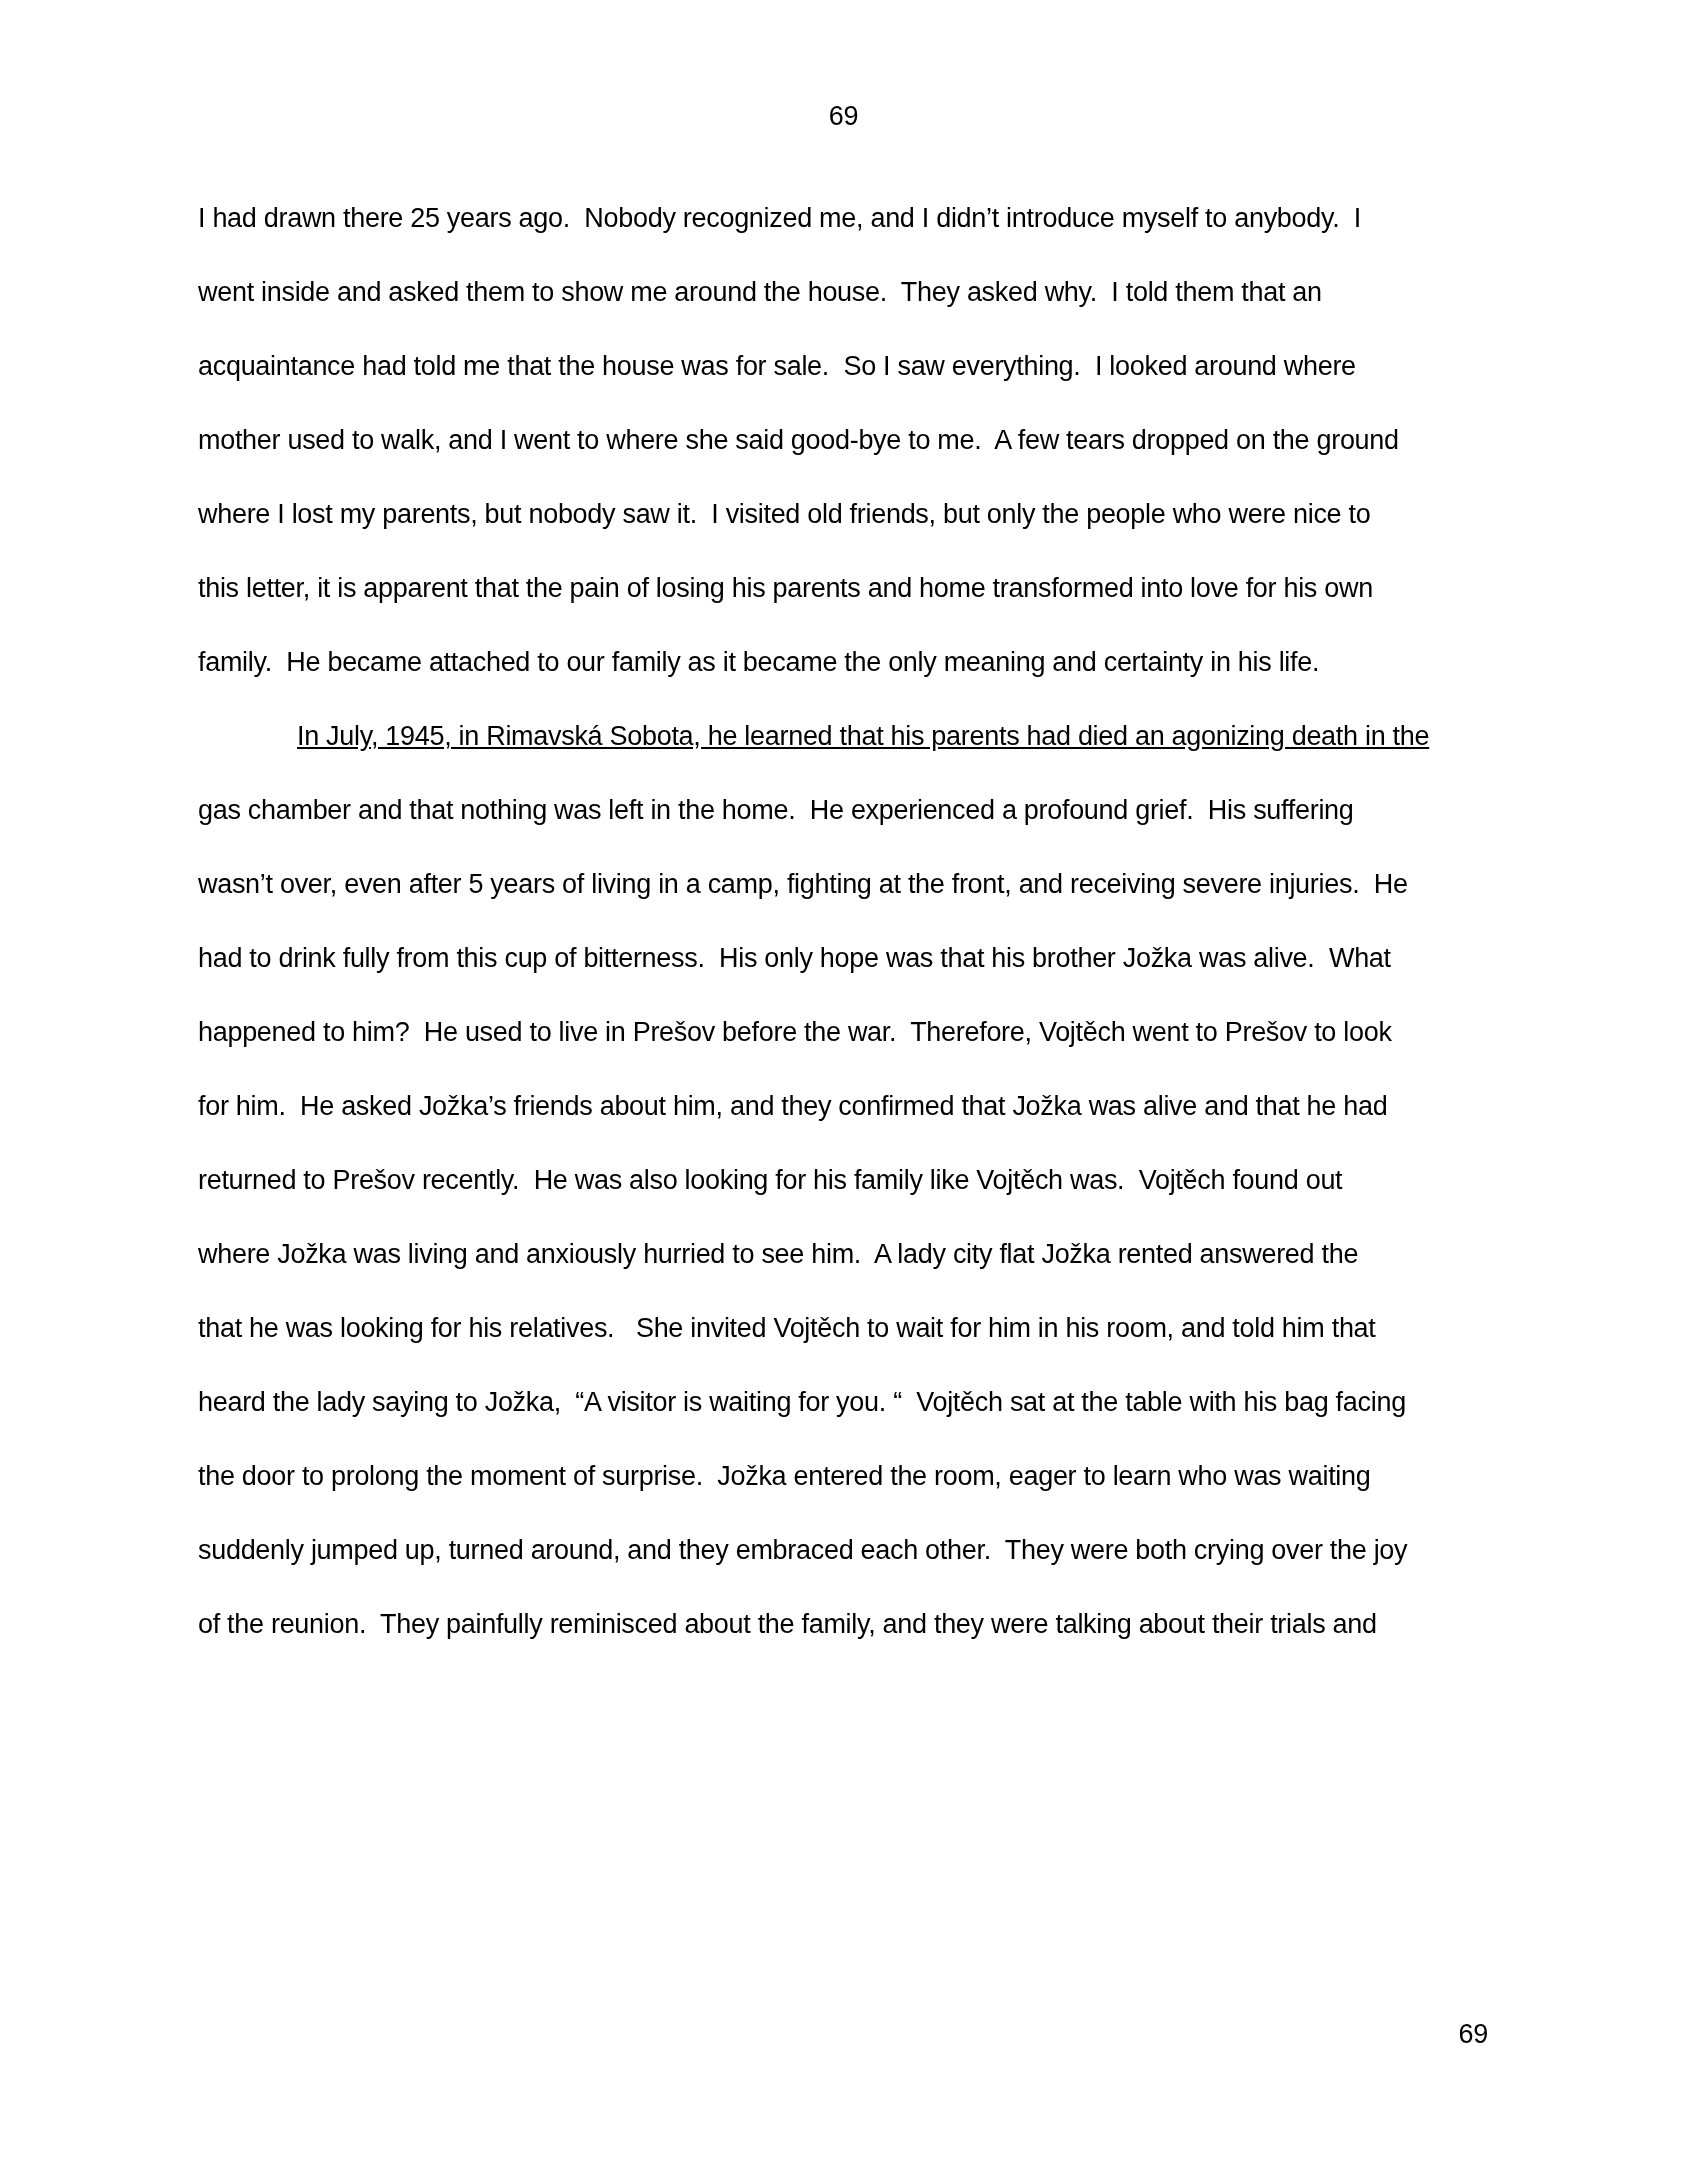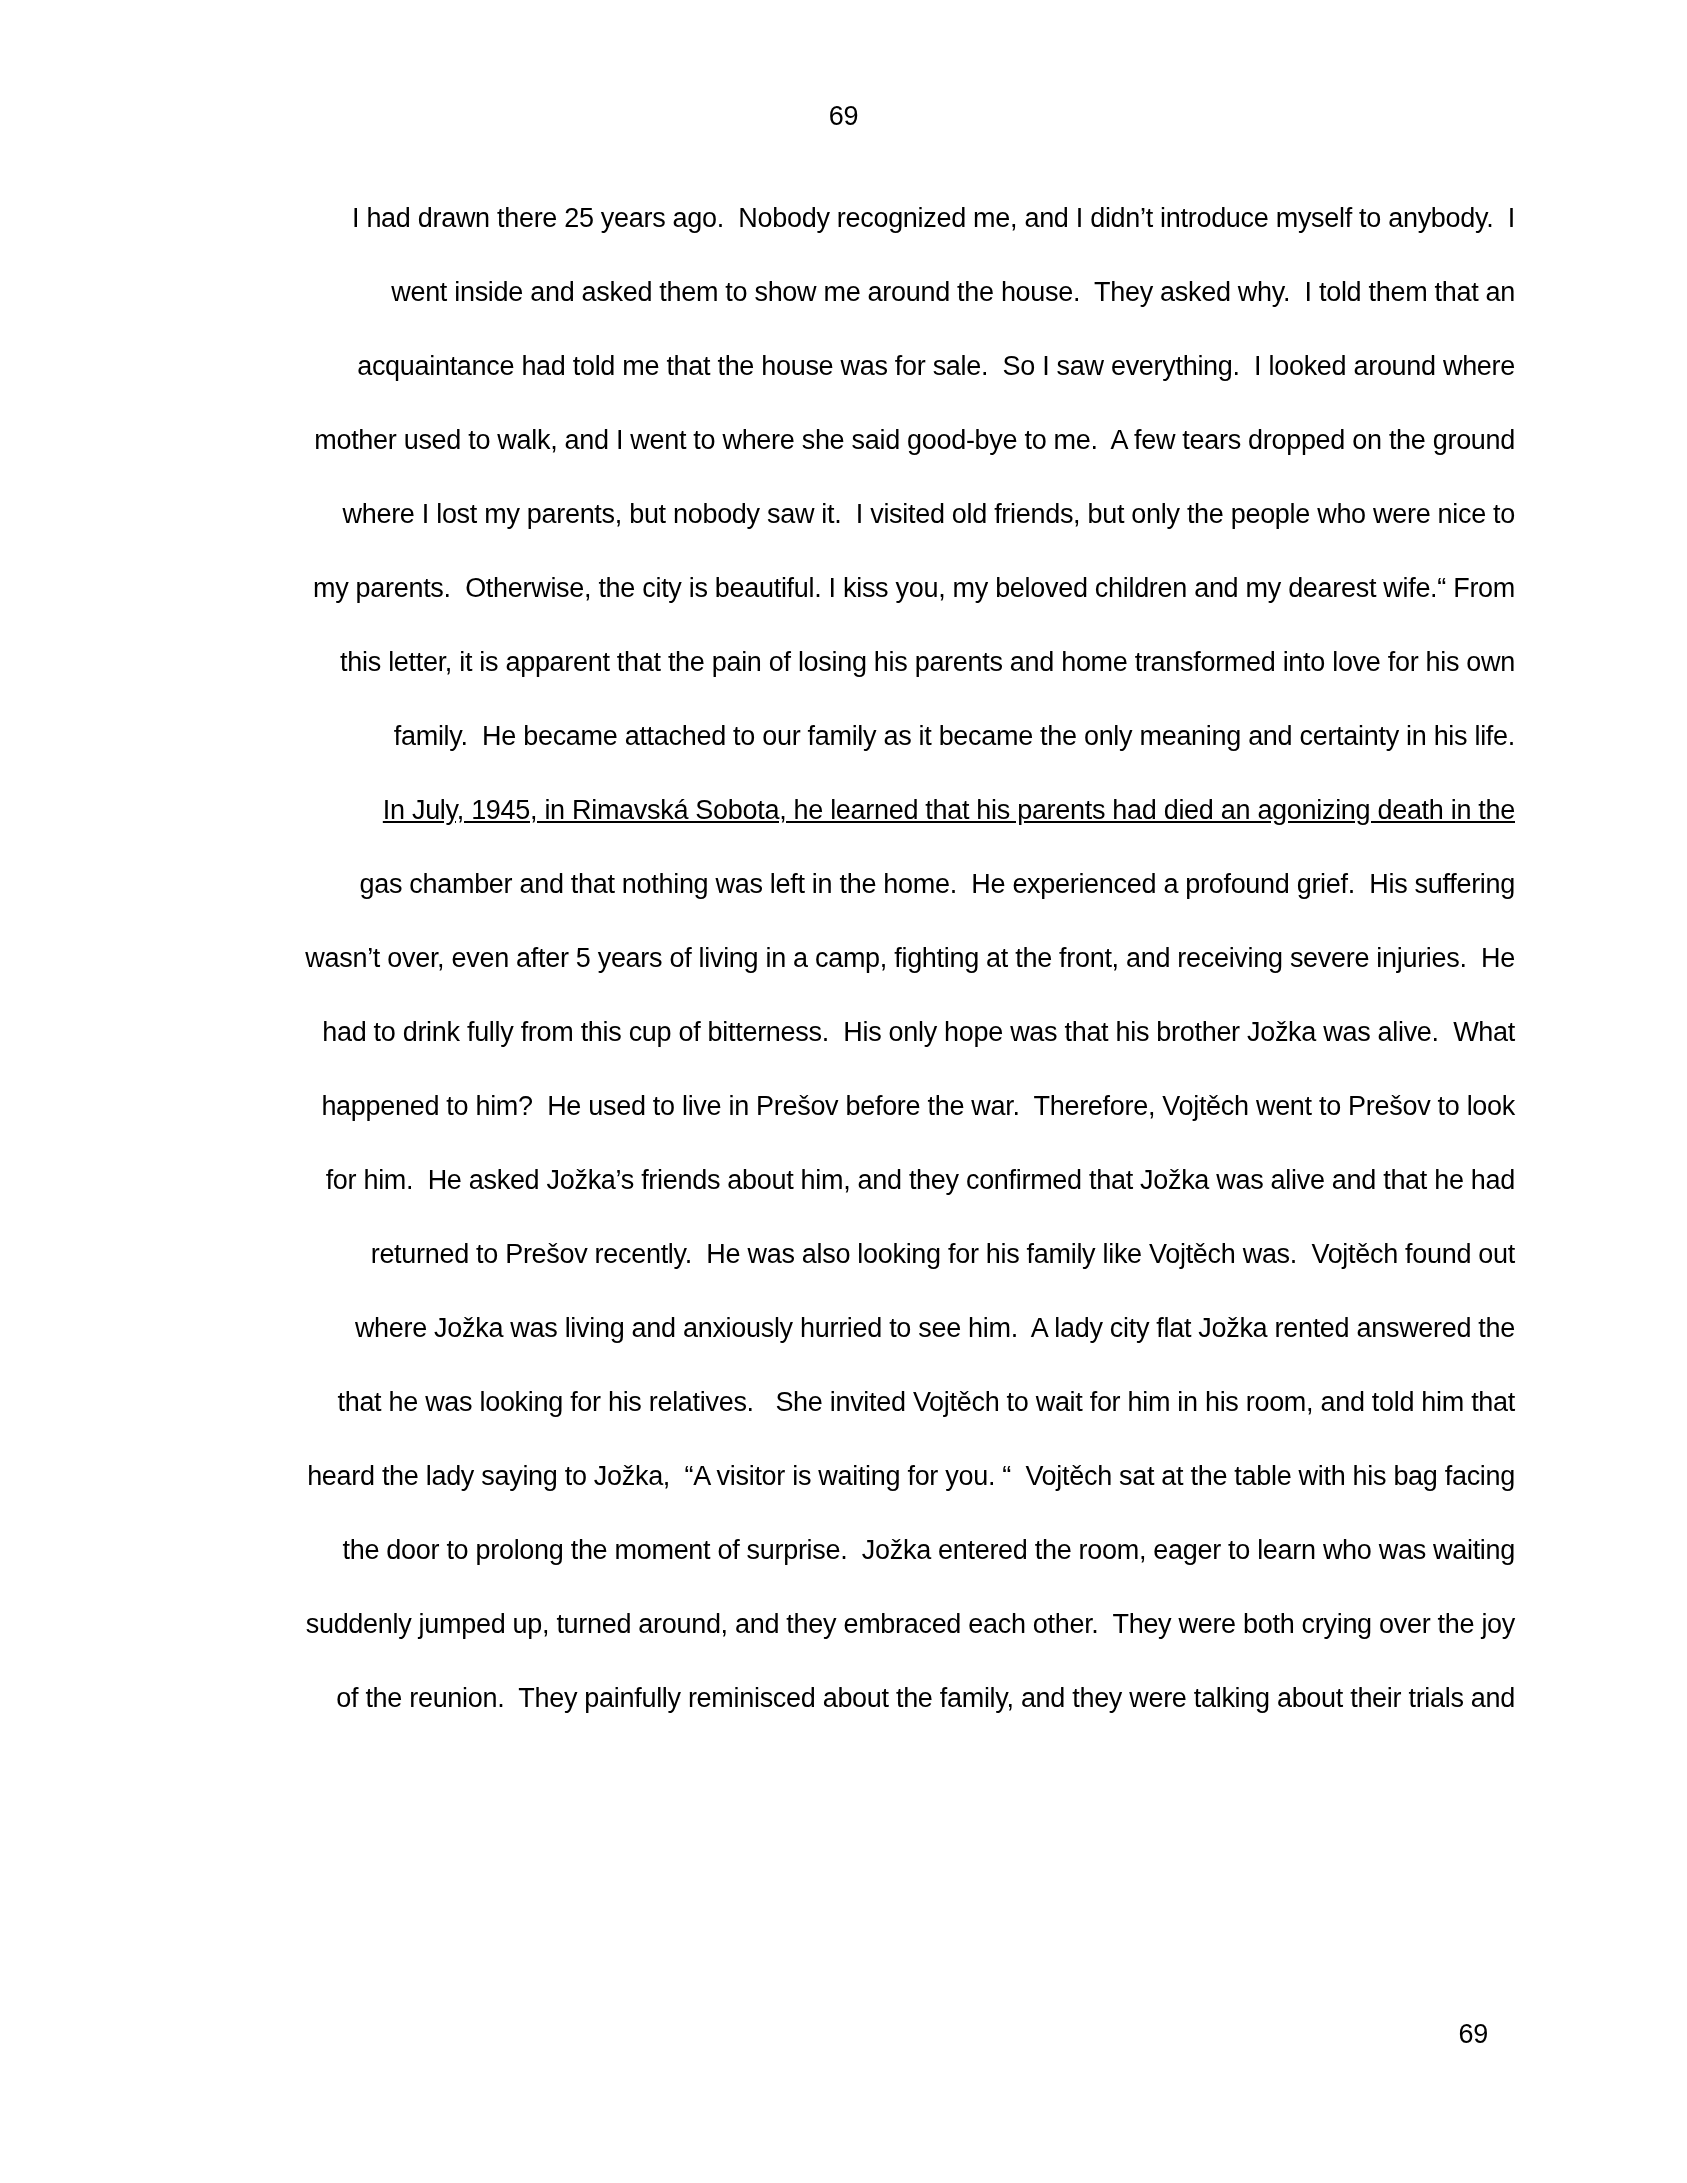--- a/index.html
+++ b/index.html
@@ -31,21 +31,20 @@
     text-align: center;
     font-size: 27px;
     line-height: 74px;
     letter-spacing: -0.3px;
   }
   .text-block {
     position: absolute;
     left: 198px;
     top: 181px;
     width: 1317px;
-    text-align: right;
   }
   .line {
     white-space: pre;
     font-size: 27px;
     line-height: 74px;
     height: 74px;
     letter-spacing: -0.3px;
   }
   .line.indent {
     padding-left: 99px;
@@ -68,21 +67,20 @@
 <div class="page">
 
   <div class="header-number">69</div>
 
   <div class="text-block">
       <div class="line">I had drawn there 25 years ago.  Nobody recognized me, and I didn’t introduce myself to anybody.  I</div>
       <div class="line">went inside and asked them to show me around the house.  They asked why.  I told them that an</div>
       <div class="line">acquaintance had told me that the house was for sale.  So I saw everything.  I looked around where</div>
       <div class="line">mother used to walk, and I went to where she said good-bye to me.  A few tears dropped on the ground</div>
       <div class="line">where I lost my parents, but nobody saw it.  I visited old friends, but only the people who were nice to</div>
-      <div class="line">my parents.  Otherwise, the city is beautiful. I kiss you, my beloved children and my dearest wife.“ From</div>
       <div class="line">this letter, it is apparent that the pain of losing his parents and home transformed into love for his own</div>
       <div class="line">family.  He became attached to our family as it became the only meaning and certainty in his life.</div>
       <div class="line indent">In July, 1945, in Rimavská Sobota, he learned that his parents had died an agonizing death in the</div>
       <div class="line">gas chamber and that nothing was left in the home.  He experienced a profound grief.  His suffering</div>
       <div class="line">wasn’t over, even after 5 years of living in a camp, fighting at the front, and receiving severe injuries.  He</div>
       <div class="line">had to drink fully from this cup of bitterness.  His only hope was that his brother Jožka was alive.  What</div>
       <div class="line">happened to him?  He used to live in Prešov before the war.  Therefore, Vojtěch went to Prešov to look</div>
       <div class="line">for him.  He asked Jožka’s friends about him, and they confirmed that Jožka was alive and that he had</div>
       <div class="line">returned to Prešov recently.  He was also looking for his family like Vojtěch was.  Vojtěch found out</div>
       <div class="line">where Jožka was living and anxiously hurried to see him.  A lady city flat Jožka rented answered the</div>

